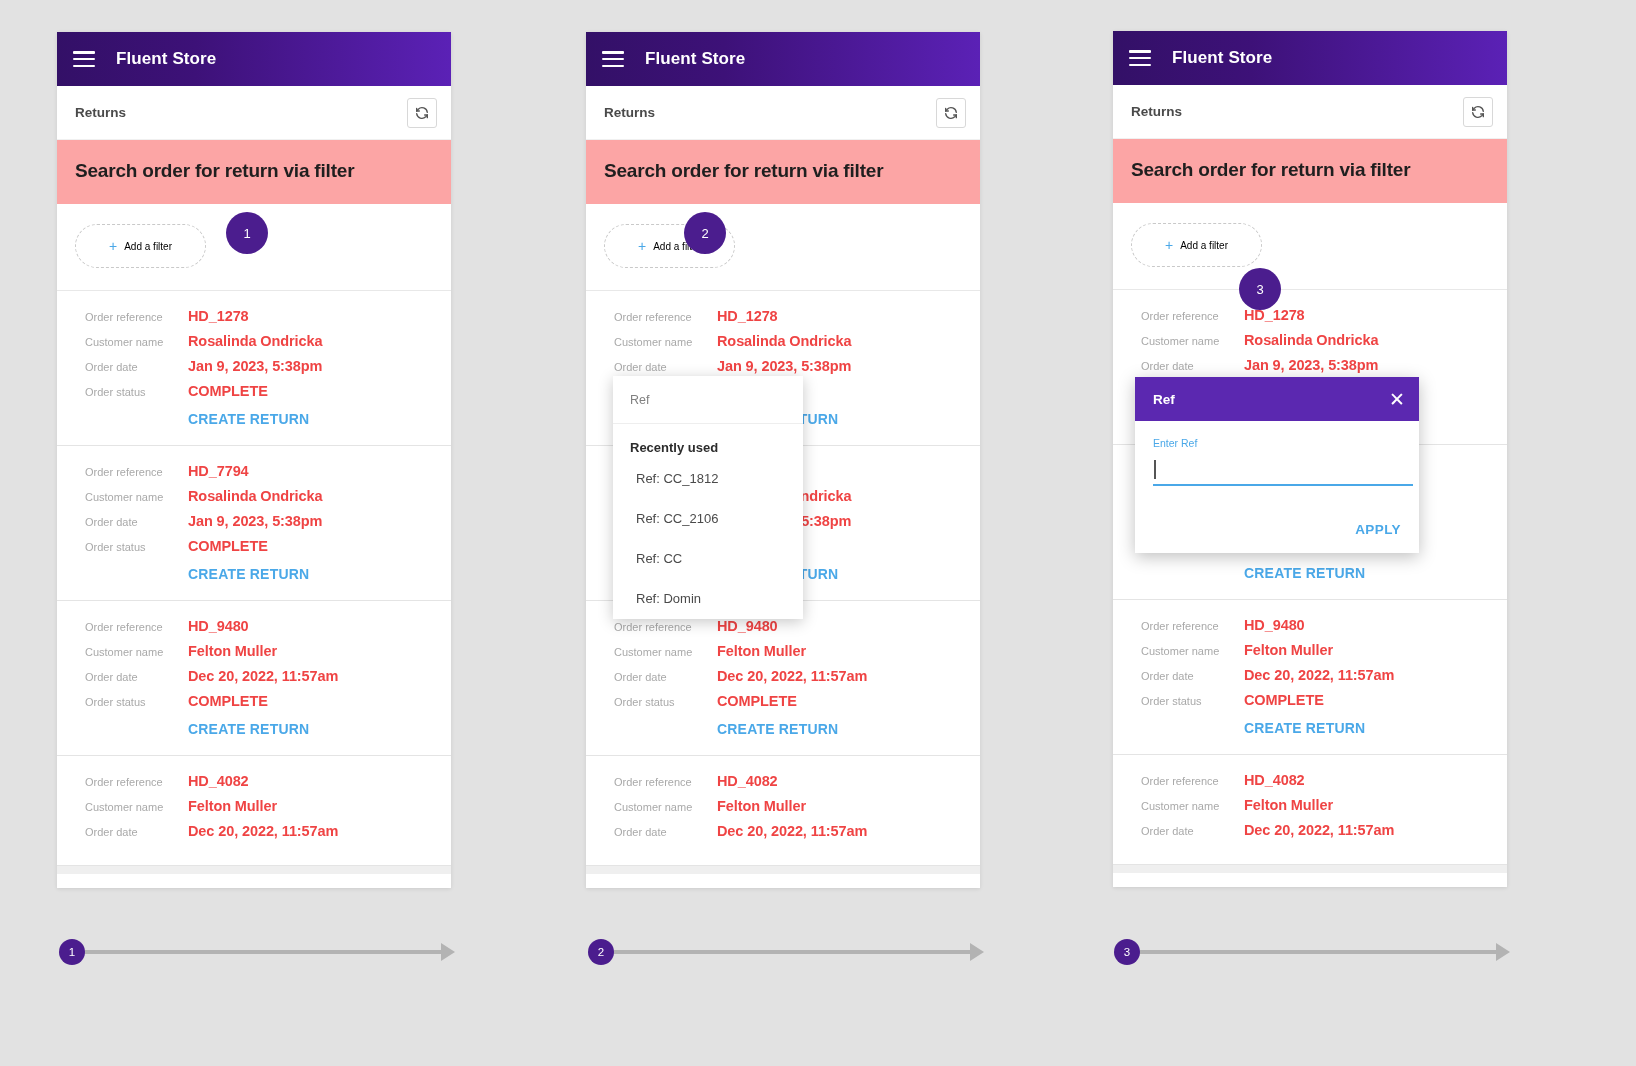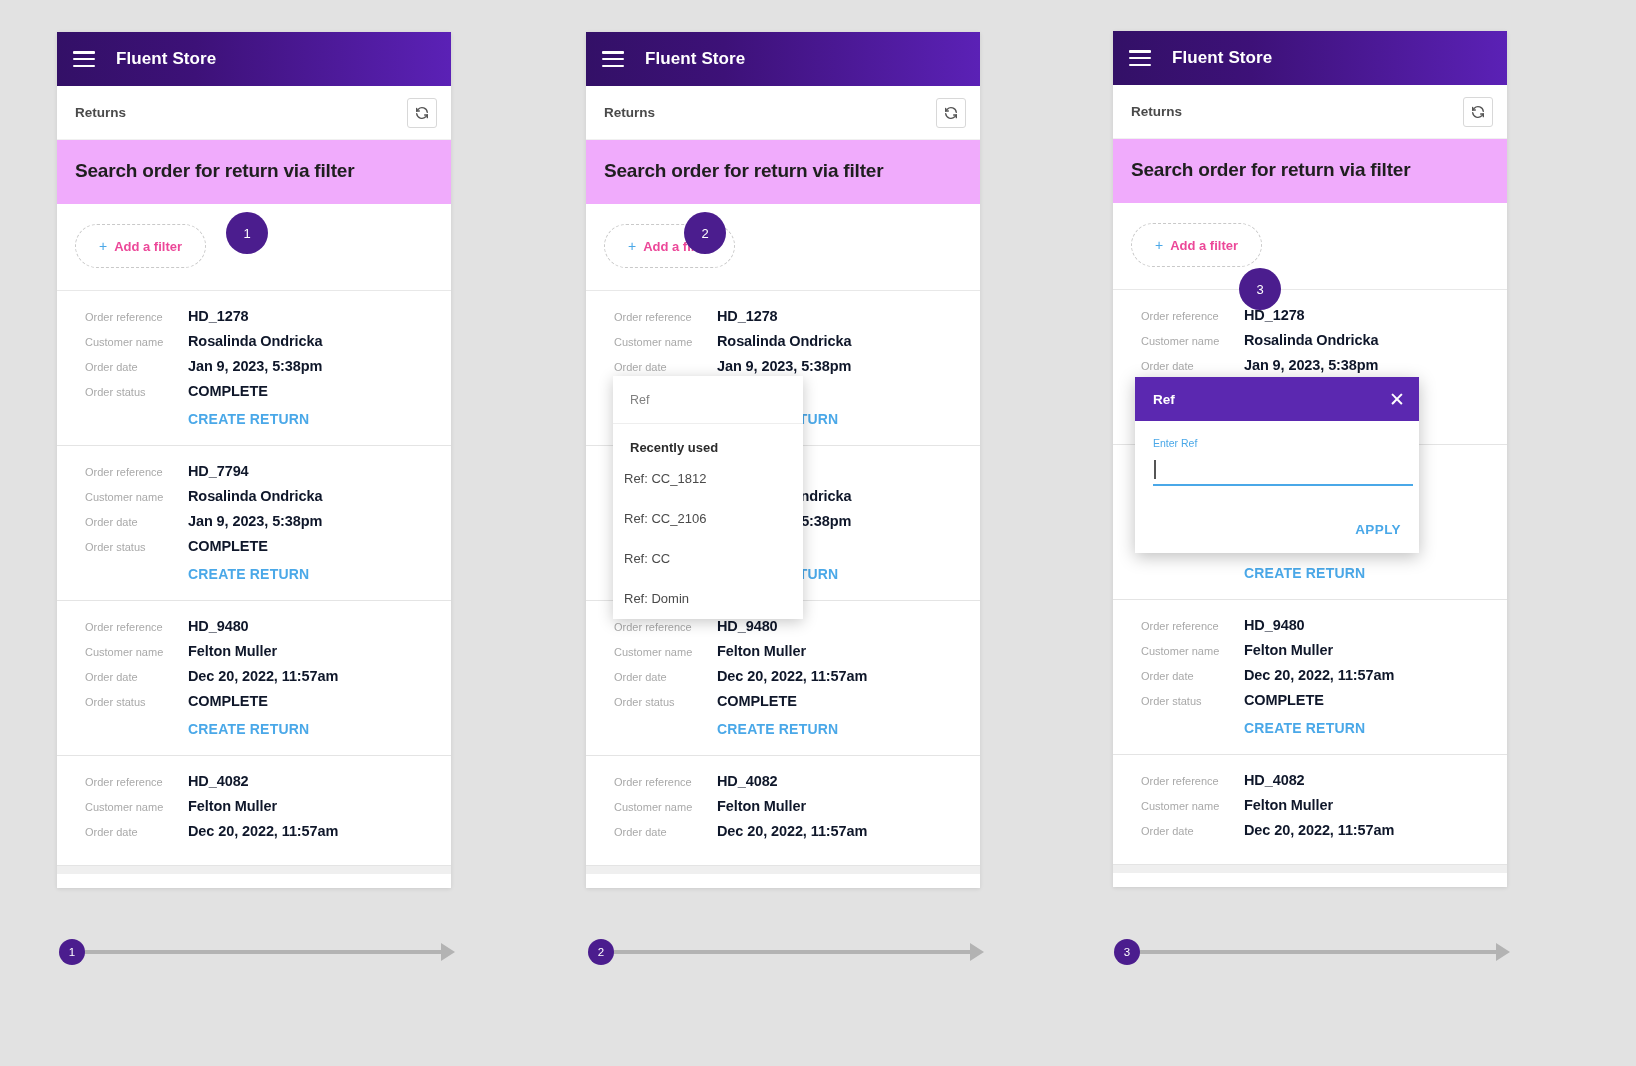--- a/index.html
+++ b/index.html
@@ -75,21 +75,21 @@
     width: 30px; height: 30px;
     border: 1px solid #d8d8d8;
     border-radius: 3px;
     background: #ffffff;
     display: flex; align-items: center; justify-content: center;
     cursor: pointer;
   }
 
   
   .heading-band {
-    background: #f0abfc;
+    background: #fca5a5;
     padding: 20px 18px 22px 18px;
   }
   .heading-band h2 {
     font-size: 19px;
     font-weight: bold;
     color: #1f1f1f;
     letter-spacing: -0.2px;
   }
 
   
@@ -110,42 +110,42 @@
     border: 1.5px dashed #c9c9c9;
     border-radius: 24px;
     display: flex;
     align-items: center;
     justify-content: center;
     gap: 7px;
     cursor: pointer;
     background: #ffffff;
   }
   .add-filter .plus { color: #4aa8e8; font-size: 14px; line-height: 1; }
-  .add-filter .lbl  { color: #ec4899; font-size: 13px; font-weight: bold; }
+  .add-filter .lbl  { color: #000000; font-size: 10px; font-weight: normal; }
 
   
   .order-card {
     background: #ffffff;
     padding: 17px 18px 17px 28px;
     border-bottom: 1px solid #e4e4e4;
   }
   .order-row {
     display: flex;
     align-items: baseline;
     margin-bottom: 9px;
   }
   .order-label {
     width: 103px;
     flex: none;
     font-size: 11px;
     color: #a9a9a9;
   }
   .order-value {
     font-size: 14.5px;
-    color: #0f172a;
+    color: #ef4444;
     font-weight: bold;
     letter-spacing: -0.1px;
   }
   .create-return {
     margin-left: 103px;
     color: #4aa8e8;
     font-size: 14px;
     font-weight: bold;
     letter-spacing: 0.2px;
     cursor: pointer;
@@ -169,21 +169,21 @@
     font-size: 12.5px;
     color: #808080;
   }
   .dropdown-section {
     padding: 16px 17px 4px 17px;
     font-size: 13px;
     font-weight: bold;
     color: #2c2c2c;
   }
   .dropdown-item {
-    padding: 12px 17px 13px 11px;
+    padding: 12px 17px 13px 23px;
     font-size: 13px;
     color: #4a4a4a;
     cursor: pointer;
   }
 
   
   .dialog {
     position: absolute;
     left: 22px;
     top: 174px;

